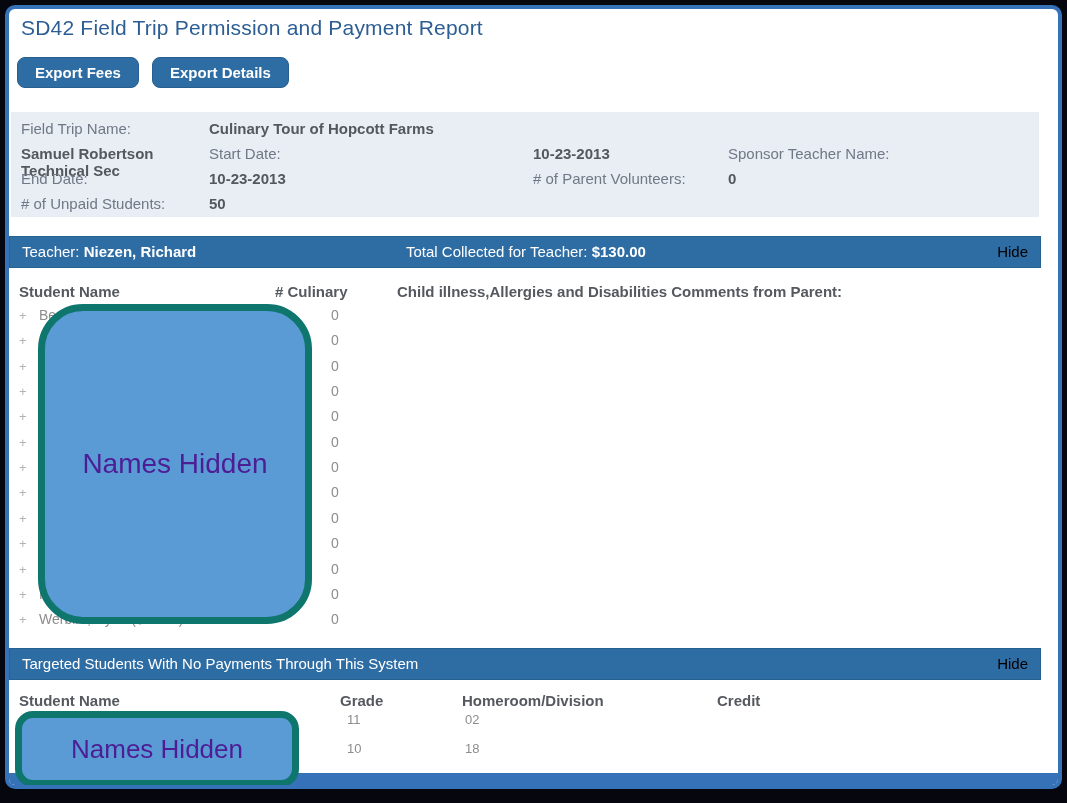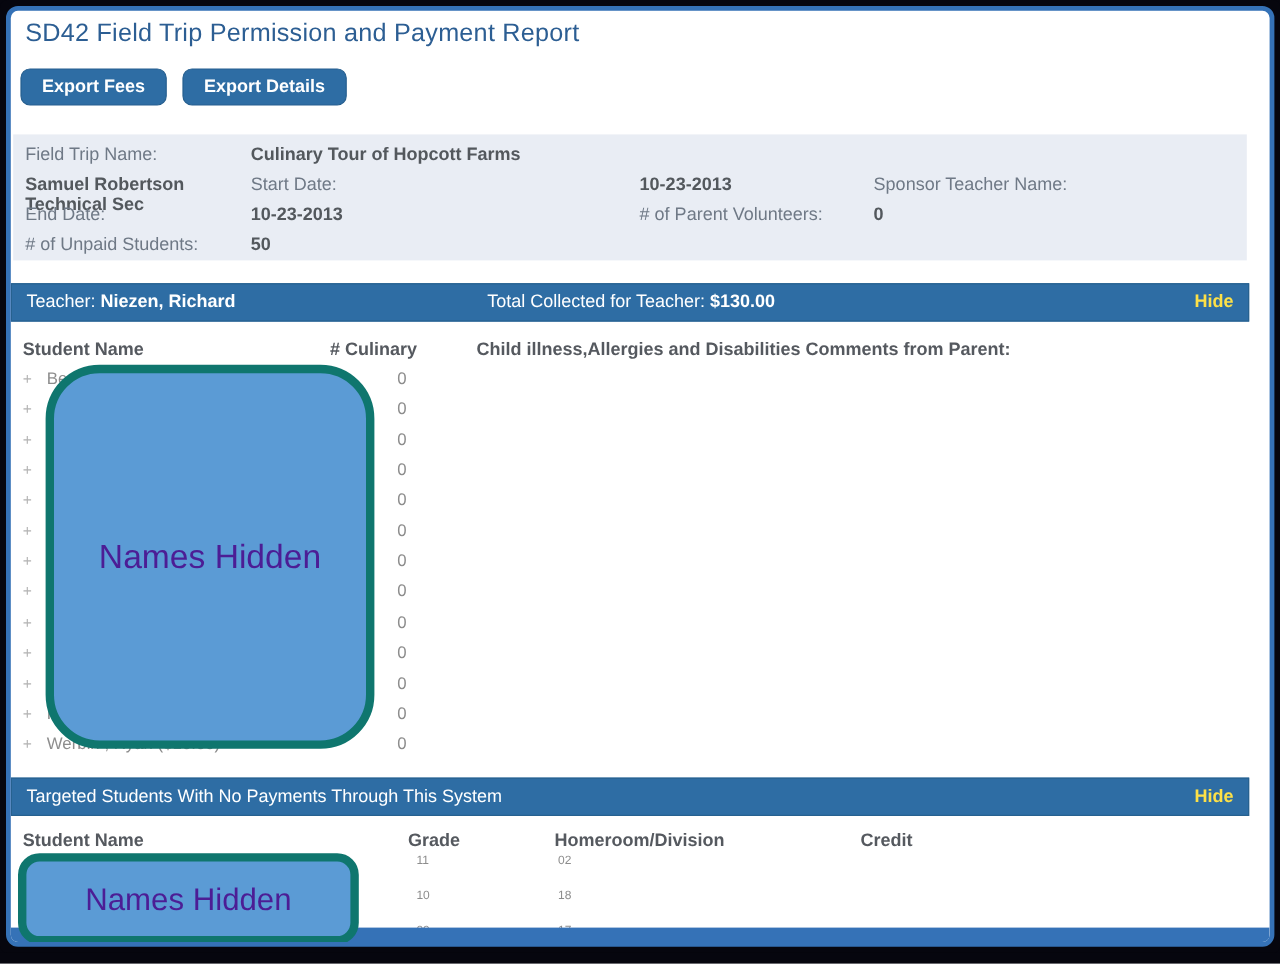--- a/index.html
+++ b/index.html
@@ -22,38 +22,38 @@
               display:grid;grid-template-columns:188px 324px 195px 1fr;
               grid-auto-rows:25px;align-content:center;padding:12px 0 2px 10px;font-size:15px;}
   .info-label{color:#6f7986;}
   .info-value{color:#53585d;font-weight:700;}
 
   .section-bar{left:0px;top:227px;width:1032px;height:32px;background:#2e6da4;
                border:1px solid #27618f;color:#fff;font-size:15px;line-height:30px;}
   .bar-teacher-label{position:absolute;left:12px;top:0;}
   .bar-total{position:absolute;left:396px;top:0;}
   .bold{font-weight:700;}
-  .hide-link{position:absolute;right:12px;top:0;color:#fde047;font-weight:700;cursor:pointer;}
+  .hide-link{position:absolute;right:12px;top:0;color:#000000;font-weight:400;cursor:pointer;}
 
   .col-header{font-size:15px;font-weight:700;color:#55595f;}
   .th-top{top:274px;}
   .srow{position:absolute;left:0;width:1032px;height:26px;font-size:14px;color:#8d8d8d;}
   .plus{position:absolute;left:10px;top:3px;color:#b3b3b3;font-size:13px;cursor:pointer;}
   .sname{position:absolute;left:30px;top:2px;}
   .sbelt{position:absolute;left:322px;top:2px;}
 
   .overlay{background:#5b9bd5;border:7px solid #0f766e;color:#4c1d95;
            display:flex;align-items:center;justify-content:center;}
   .overlay-top{left:29px;top:295px;width:274px;height:320px;border-radius:45px;font-size:28px;}
   .overlay-bottom{left:6px;top:702px;width:284px;height:76px;border-radius:18px;font-size:26px;}
 
   .bar-bottom{top:639px;}
   .bar-title{position:absolute;left:12px;top:0;}
   .th-bottom{top:683px;}
-  .brow{position:absolute;left:0;width:1032px;height:29px;font-size:10px;color:#8d8d8d;}
+  .brow{position:absolute;left:0;width:1032px;height:29px;font-size:13px;color:#8d8d8d;}
   .bgrade{position:absolute;left:338px;top:0;}
   .bhome{position:absolute;left:456px;top:0;}
   .bcredit{position:absolute;left:708px;top:0;}
 
   .bottom-strip{left:0;right:0;bottom:0;height:12px;background:#3572b7;}
 </style>
 </head>
 <body>
 
 <div class="stage">

